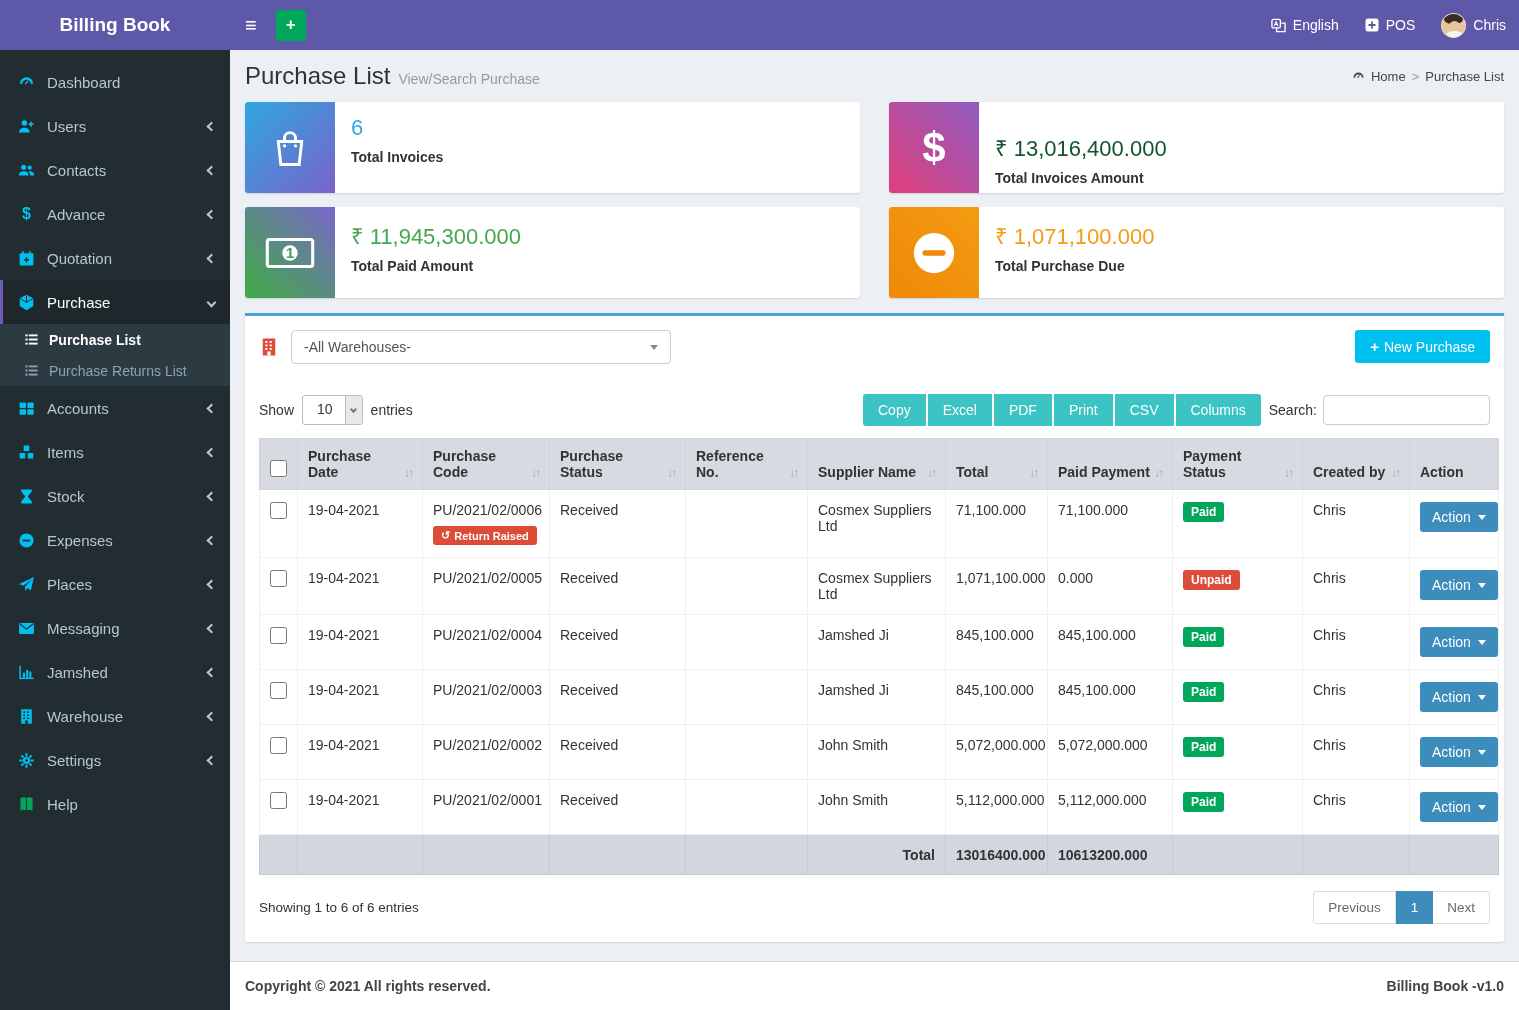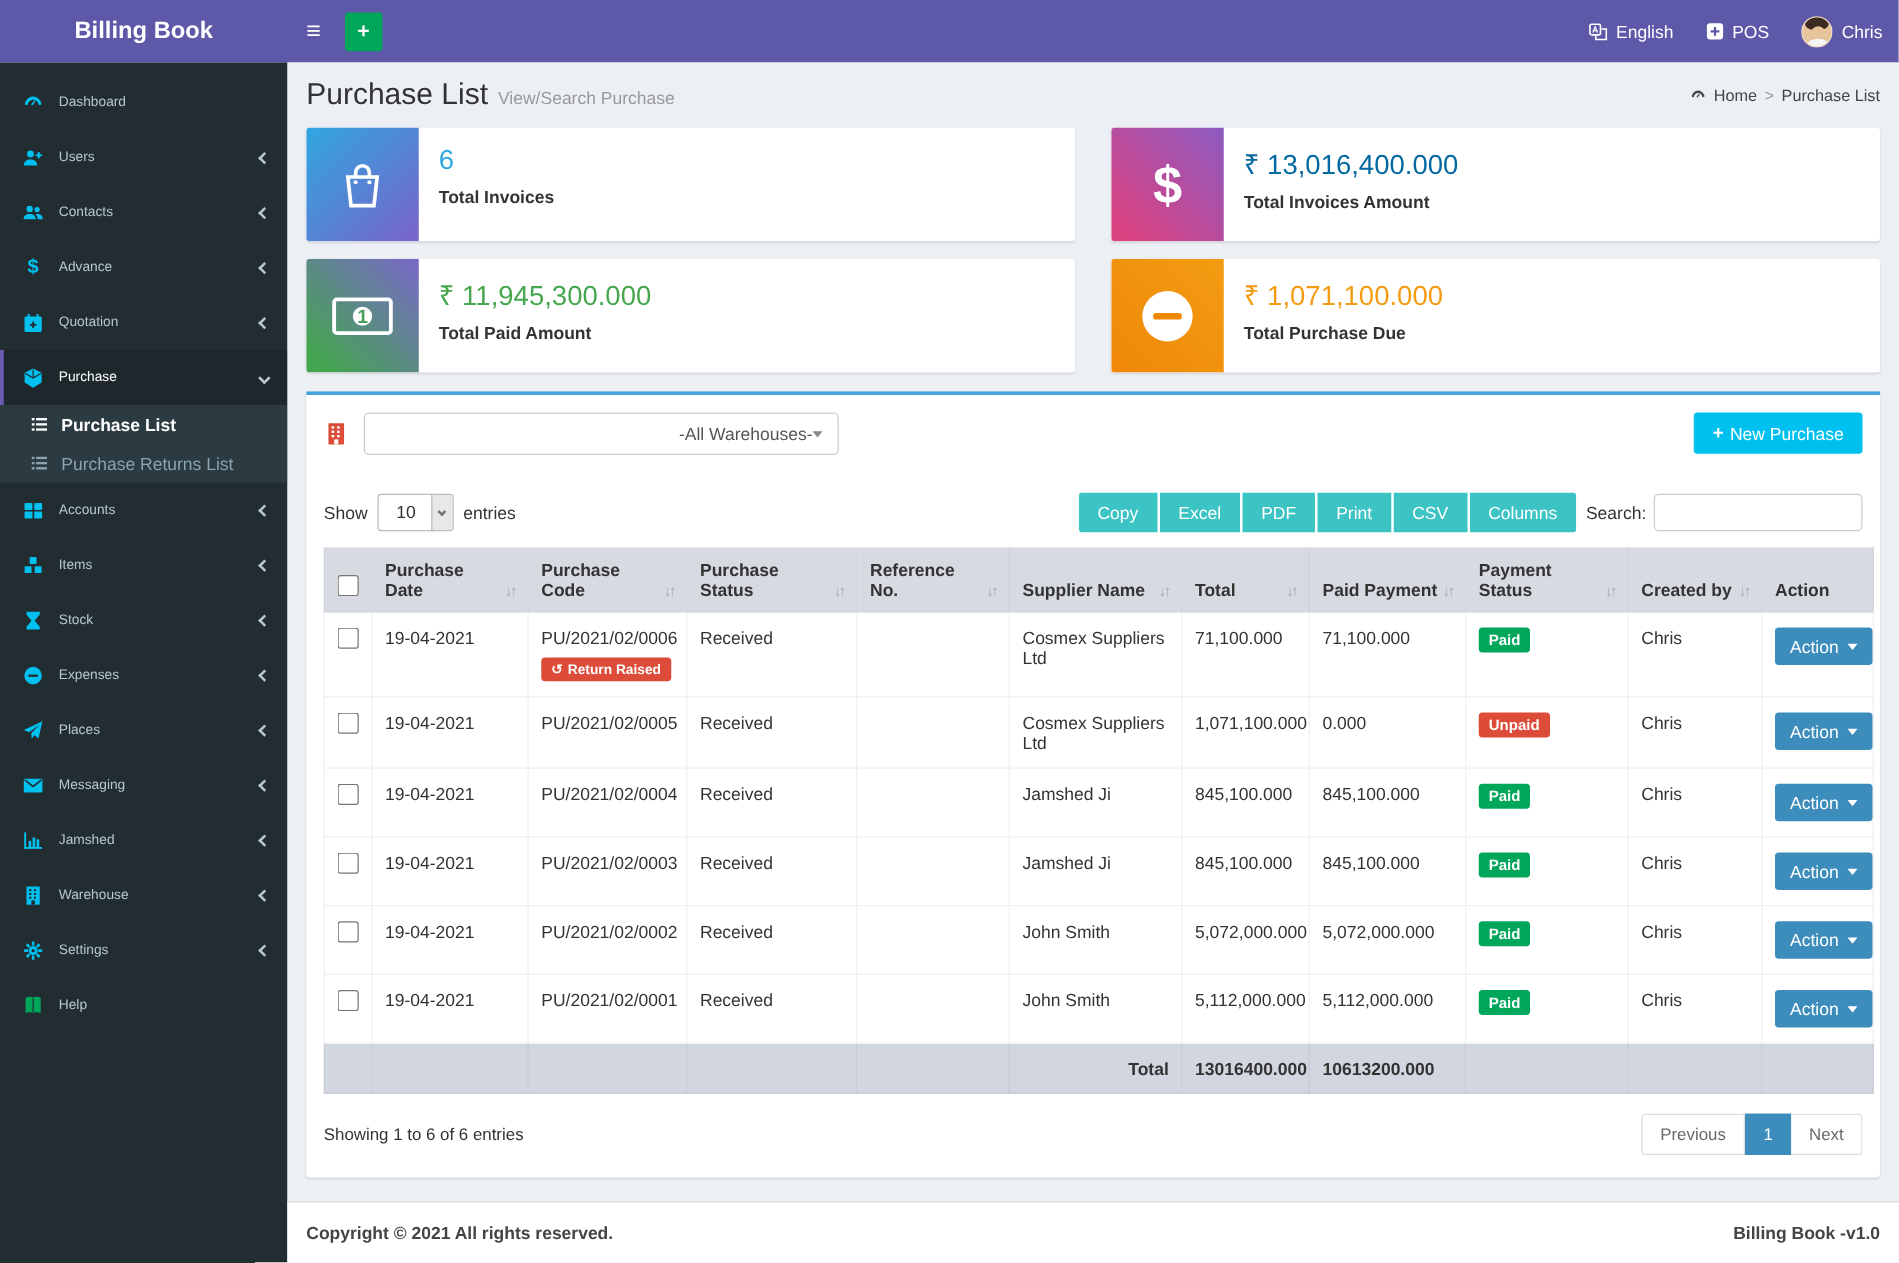--- a/index.html
+++ b/index.html
@@ -23,21 +23,21 @@
   .avatar .shirt { position:absolute; bottom:-3px; left:4px; width:17px; height:9px; border-radius:50%; background:#f5f5f5; }
 
   
   .body-row { flex:1; display:flex; min-height:0; }
 
   
   .sidebar { width:230px; flex:0 0 230px; background:#222d32; padding-top:10px; overflow:hidden; }
   .menu { list-style:none; }
   .menu-item { height:44px; display:flex; align-items:center; padding:0 15px 0 15px; color:#b8c7ce; cursor:pointer; border-left:3px solid transparent; }
   .menu-item .mi { width:17px; height:17px; margin-right:12px; flex:0 0 17px; }
-  .menu-item .mlabel { flex:1; font-size:11px; }
+  .menu-item .mlabel { flex:1; font-size:15px; }
   .menu-item.active { background:#1e282c; border-left-color:#6f5bb5; color:#fff; }
   .chev { width:7px; height:7px; border-left:2px solid #b8c7ce; border-bottom:2px solid #b8c7ce; display:inline-block; }
   .chev.left { transform:rotate(45deg); }
   .chev.down { transform:rotate(-45deg); }
   .dollar-ic { color:#00c0ef; font-weight:bold; font-size:16px; width:17px; margin-right:12px; text-align:center; }
   .submenu { list-style:none; background:#2c3b41; }
   .submenu li { height:31px; display:flex; align-items:center; padding-left:24px; color:#8aa4af; cursor:pointer; font-size:14px; }
   .submenu li.active { color:#fff; font-weight:bold; }
   .submenu .mi { width:15px; height:15px; margin-right:10px; }
 
@@ -55,28 +55,28 @@
   
   .stats-grid { display:grid; grid-template-columns:1fr 1fr; gap:14px 29px; margin-bottom:15px; }
   .stat-card { background:#fff; height:91px; border-radius:3px; box-shadow:0 1px 2px rgba(0,0,0,.12); display:flex; overflow:hidden; }
   .stat-icon { width:90px; flex:0 0 90px; display:flex; align-items:center; justify-content:center; color:#fff; }
   .g-blue   { background:linear-gradient(135deg,#2fa7e0 0%,#7a63c9 100%); }
   .g-pink   { background:linear-gradient(45deg,#d94180 10%,#8d5bc1 100%); }
   .g-green  { background:linear-gradient(45deg,#43a54f 10%,#7a68ca 100%); }
   .g-orange { background:linear-gradient(45deg,#ef8807 0%,#f39c12 100%); }
   .stat-body { padding:13px 16px; }
   .stat-value { font-size:22px; margin-bottom:8px; }
-  .v-blue{color:#2fa7e0;} .v-pink{color:#0369a1;} .v-green{color:#46a74e;} .v-orange{color:#f39c12;}
+  .v-blue{color:#2fa7e0;} .v-pink{color:#14532d;margin-top:17px;} .v-green{color:#46a74e;} .v-orange{color:#f39c12;}
   .stat-label { font-size:14px; font-weight:bold; color:#333; }
   .dollar-big { font-size:42px; font-weight:bold; color:#fff; }
 
   
   .panel { background:#fff; border-top:3px solid #45a3dc; border-radius:0 0 3px 3px; box-shadow:0 1px 2px rgba(0,0,0,.12); padding:14px 14px 18px 14px; }
   .panel-toolbar { display:flex; justify-content:space-between; align-items:flex-start; margin-bottom:30px; }
-  .wh-filter { display:flex; align-items:center; gap:12px;text-align:right; }
+  .wh-filter { display:flex; align-items:center; gap:12px; }
   .wh-filter svg { width:20px; height:22px; }
   .select-box { width:380px; height:34px; border:1px solid #ccc; border-radius:4px; display:flex; align-items:center; padding:0 12px; color:#555; cursor:pointer; background:#fff; }
   .select-box .sel-label { flex:1; }
   .caret-down { width:0; height:0; border-left:4px solid transparent; border-right:4px solid transparent; border-top:5px solid #888; }
   .btn-new { background:#00c0ef; color:#fff; border:none; border-radius:3px; padding:8px 15px; font-size:14px; cursor:pointer; display:flex; align-items:center; gap:5px; }
   .btn-new .plus { font-weight:bold; font-size:15px; }
 
   .controls-row { display:flex; align-items:center; margin-bottom:12px; }
   .show-group { display:flex; align-items:center; gap:8px; color:#333; }
   .pagesize { display:inline-flex; border:1px solid #bbb; border-radius:3px; overflow:hidden; height:30px; align-items:stretch; cursor:pointer; background:#fff; }

